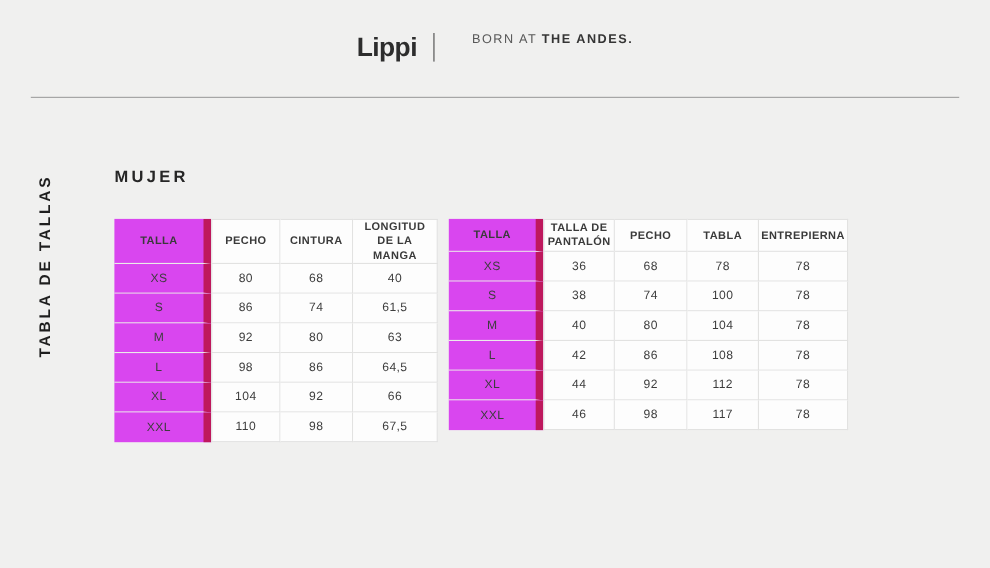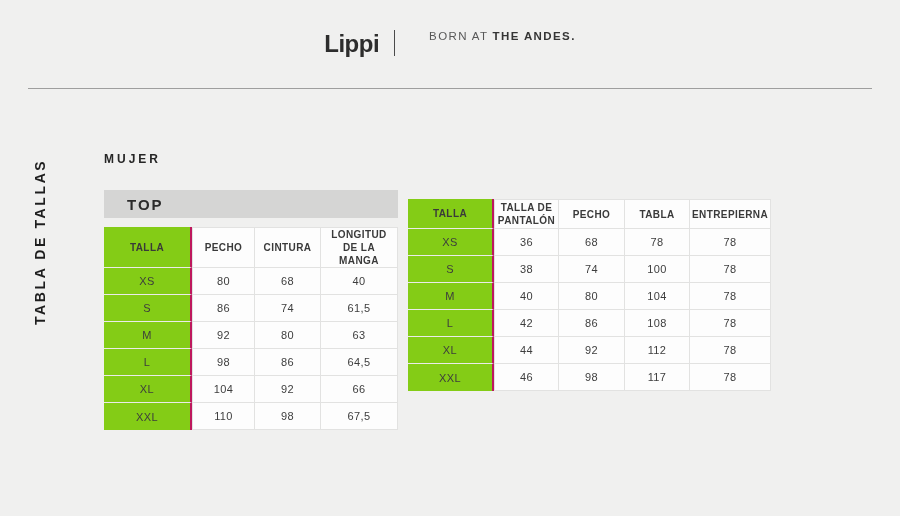--- a/index.html
+++ b/index.html
@@ -40,21 +40,21 @@
     position: absolute; left: -29px; top: 248px;
     width: 138px; height: 16px;
     text-align: center; white-space: nowrap;
     transform: rotate(-90deg); transform-origin: center;
     font-size: 14px; font-weight: 600; letter-spacing: 2.6px;
     color: #1e1e1e;
   }
 
   .gender-title {
     position: absolute; left: 104px; top: 152px; margin: 0;
-    font-size: 12px; font-weight: 600; letter-spacing: 3px;
+    font-size: 15px; font-weight: 600; letter-spacing: 3px;
     color: #262626;
   }
 
   
   .panel { position: absolute; top: 190px; }
   .top-panel { left: 104px; width: 294px; }
   .bottom-panel { left: 408px; width: 363px; }
 
   .panel-bar {
     height: 28px; background: #d5d5d4;
@@ -84,22 +84,22 @@
   
   .size-table th:not(.col-first), .size-table td:not(.col-first) {
     background: #fdfdfd;
     border-right: 1px solid #e2e2e1;
     border-bottom: 1px solid #e2e2e1;
   }
   .size-table thead th:not(.col-first) { border-top: 1px solid #e2e2e1; }
   .size-table th:nth-child(2), .size-table td:nth-child(2) { border-left: 1px solid #e2e2e1; }
   
   .size-table .col-first {
-    background: #84cc16;
-    border-right: 2px solid #be185d;
+    background: #d946ef;
+    border-right: 7px solid #be185d;
     border-bottom: 1px solid #ebebe9;
   }
   .size-table tbody tr:last-child .col-first { border-bottom: none; }
 </style>
 </head>
 <body>
 
 <div class="page">
 
   <header class="brand">
@@ -108,23 +108,20 @@
     <span class="tagline"><span>BORN AT</span><span class="tagline-bold">THE ANDES.</span></span>
   </header>
 
   <div class="rule"></div>
 
   <div class="vertical-label">TABLA DE TALLAS</div>
 
   <h1 class="gender-title">MUJER</h1>
 
   <section class="panel top-panel">
-    <div class="panel-bar">
-      <span>TOP</span>
-    </div>
     <table class="size-table">
       <colgroup>
         <col style="width:88px">
           <col style="width:63px">
           <col style="width:66px">
           <col style="width:77px">
       </colgroup>
       <thead>
         <tr>
             <th class="col-first">TALLA</th>

